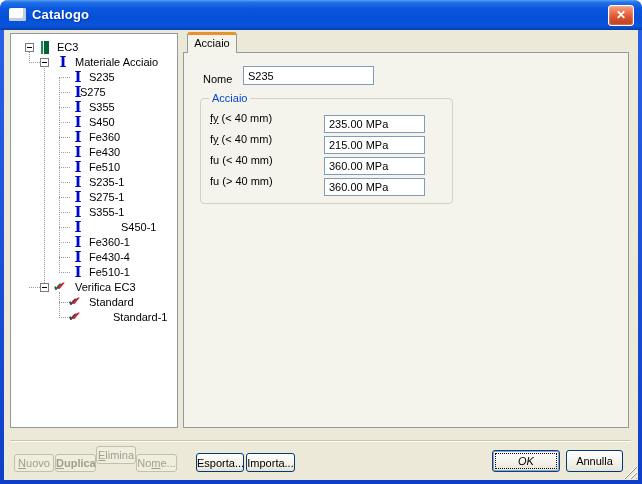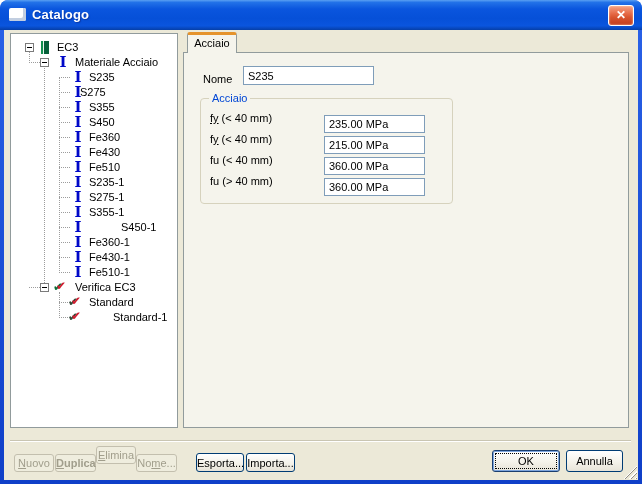--- a/index.html
+++ b/index.html
@@ -98,21 +98,21 @@
     border:1px solid #003C74;border-radius:3px;text-align:center;padding:0;
     background:linear-gradient(180deg,#FFFFFF 0%,#F4F2EA 55%,#E7E3D8 100%);
     cursor:pointer;
   }
   .btn.disabled{
     border-color:#C3BFAE;background:#EFEDDE;color:#A19E8C;cursor:default;
   }
   .btn .key{text-decoration:underline;}
   .btn-ok{
     border:1px solid #1A3E6F;box-shadow:inset 0 0 0 1px #7DA5DE;
-    outline:1px dotted #000;outline-offset:-4px;font-weight:normal;
+    outline:1px dotted #000;outline-offset:-4px;font-weight:normal;font-style:italic;
   }
   .grip{
     position:absolute;right:1px;bottom:1px;width:14px;height:14px;
     background:repeating-linear-gradient(135deg,transparent 0 2px,#FFF 2px 3px,#928E82 3px 4px);
     clip-path:polygon(100% 0,100% 100%,0 100%);
   }
 </style>
 </head>
 <body>
 
@@ -198,21 +198,21 @@
           <span class="tlabel" style="left: 78px; margin-left: 32px;">S450-1</span>
         </div>
         <div class="trow">
           <span class="stub" style="left: 48px; width: 11px;"></span>
           <span class="ic ibeam-blue-icon" style="left: 59px;">I</span>
           <span class="tlabel" style="left: 78px;">Fe360-1</span>
         </div>
         <div class="trow">
           <span class="stub" style="left: 48px; width: 11px;"></span>
           <span class="ic ibeam-blue-icon" style="left: 59px;">I</span>
-          <span class="tlabel" style="left: 78px;">Fe430-1</span>
+          <span class="tlabel" style="left: 78px;">Fe430-4</span>
         </div>
         <div class="trow">
           <span class="stub" style="left: 48px; width: 11px;"></span>
           <span class="ic ibeam-blue-icon" style="left: 59px;">I</span>
           <span class="tlabel" style="left: 78px;">Fe510-1</span>
         </div>
         <div class="trow">
           <span class="stub" style="left: 18px; width: 11px;"></span>
           <span class="exp" style="left: 29px;"></span>
           <span class="ic check-green-red-icon" style="left: 44px;">

